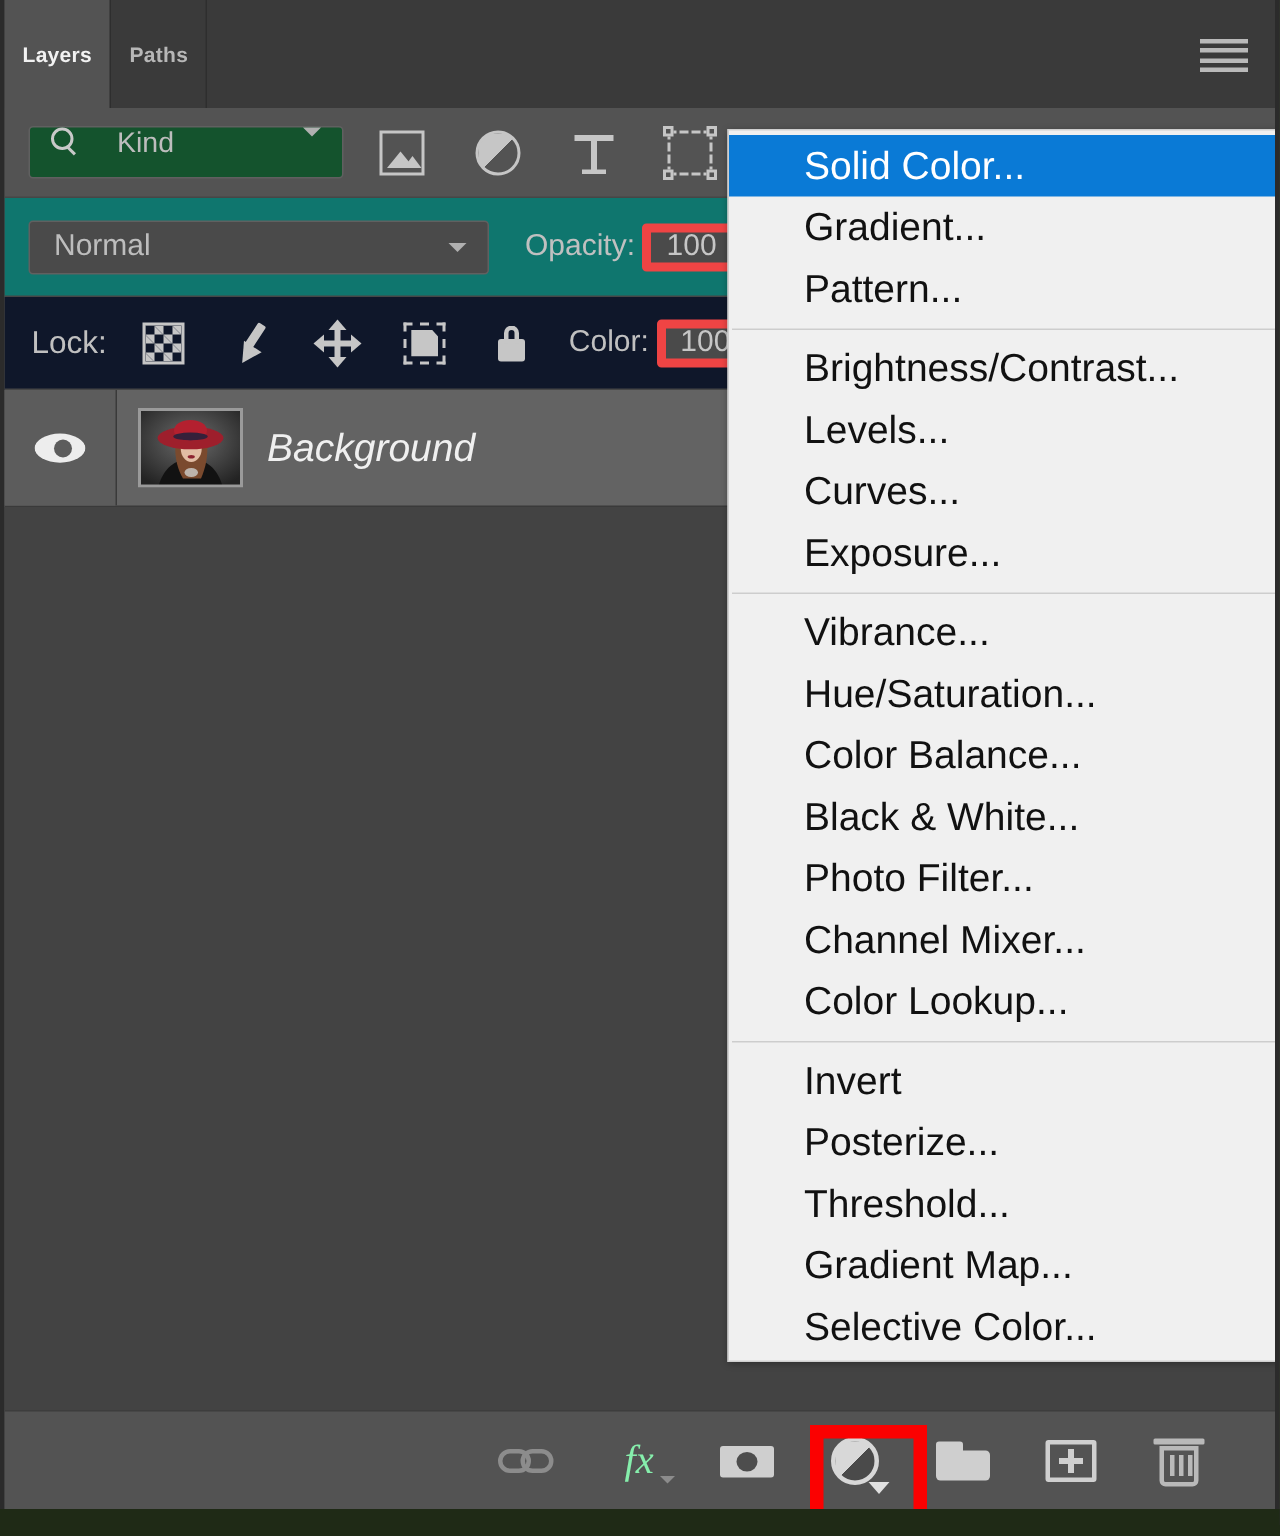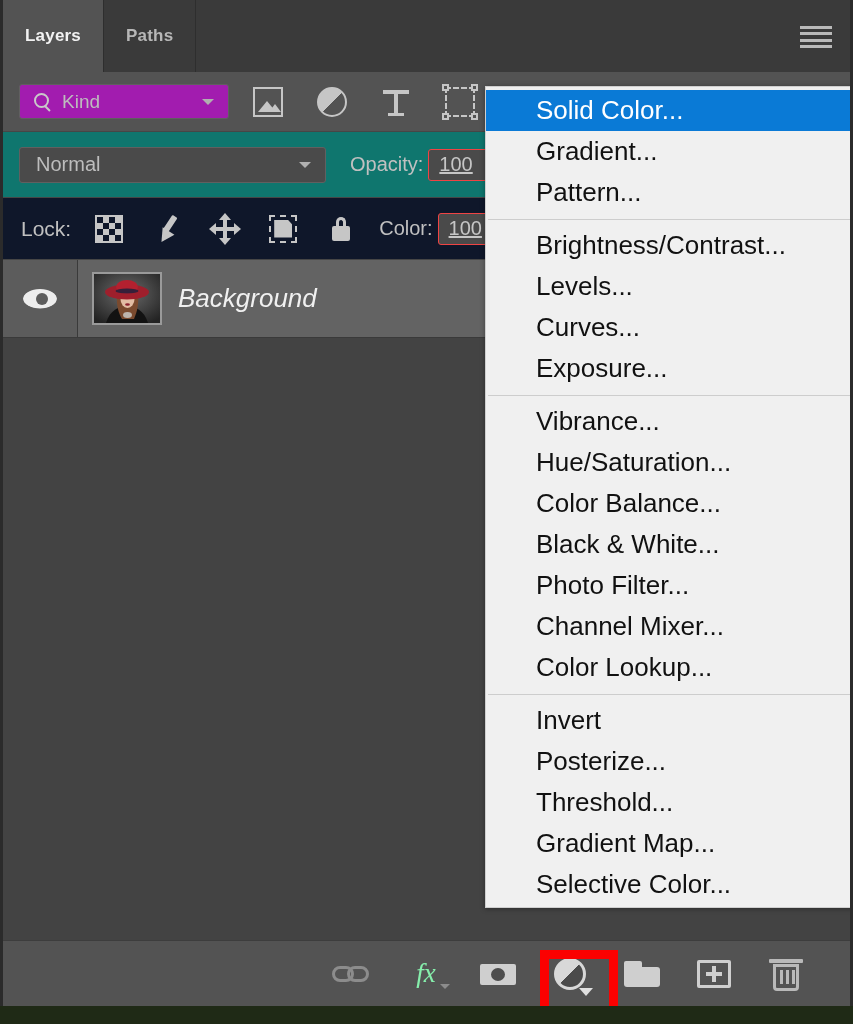--- a/index.html
+++ b/index.html
@@ -27,22 +27,22 @@
   
   #tabstrip {
     position: absolute; left: 0; top: 0;
     width: 100%; height: 72px;
     background: #3a3a3a;
     display: flex;
     align-items: stretch;
   }
   .tab {
     display: flex; align-items: center; justify-content: center;
-    padding: 0 22px;
-    font-size: 17px;
+    padding: 0 12px;
+    font-size: 14px;
     color: #b7b7b7;
     font-weight: bold;
     border-right: 1px solid #2e2e2e;
     box-sizing: border-box;
     letter-spacing: .2px;
   }
   .tab.active {
     background: #535353;
     color: #f2f2f2;
   }
@@ -62,25 +62,26 @@
     position: absolute; left: 0; top: 72px;
     width: 100%; height: 60px;
     background: #535353;
     border-bottom: 1px solid #464646;
     display: flex; align-items: center;
     box-sizing: border-box;
   }
   #kindbox {
     margin-left: 16px;
     width: 210px; height: 35px;
-    background: #a21caf;
+    background: #14532d;
     border: 1px solid #606060;
     border-radius: 3px;
-    display: flex; align-items: center;
-    box-sizing: border-box;
+    display: flex; align-items: flex-start;
+    box-sizing: border-box;
+    gap: 16px;
   }
   .search-glyph {
     width: 18px; height: 18px; margin-left: 14px; margin-right: 10px;
     position: relative; flex: none;
   }
   .search-glyph::before {
     content: ""; position: absolute; left: 0; top: 0;
     width: 11px; height: 11px; border: 2px solid #c9c9c9; border-radius: 50%;
   }
   .search-glyph::after {
@@ -150,25 +151,24 @@
   }
   #blendbox {
     margin-left: 16px; width: 307px; height: 36px;
     background: #4a4a4a; border: 1px solid #606060; border-radius: 3px;
     display:flex; align-items:center; box-sizing:border-box;
   }
   #blendlabel { color:#bdbdbd; font-size:20px; flex:1; margin-left:16px; }
   .numlabel { color:#c0c0c0; font-size:20px; margin-left:24px; }
   .numbox {
     margin-left: 5px; width: 80px; height: 32px;
-    background: #4a4a4a; border: 1px solid #ef4444; border-radius: 3px;
+    background: #4a4a4a; border: 6px solid #ef4444; border-radius: 3px;
     color: #c6c6c6; font-size: 20px;
     display:flex; align-items:center; padding-left:10px;
     box-sizing: border-box;
-    text-decoration: underline;
   }
 
   
   #lockrow {
     position: absolute; left: 0; top: 198px;
     width: 100%; height: 62px;
     background: #0f172a;
     border-bottom: 1px solid #464646;
     display:flex; align-items:center;
     box-sizing:border-box;

